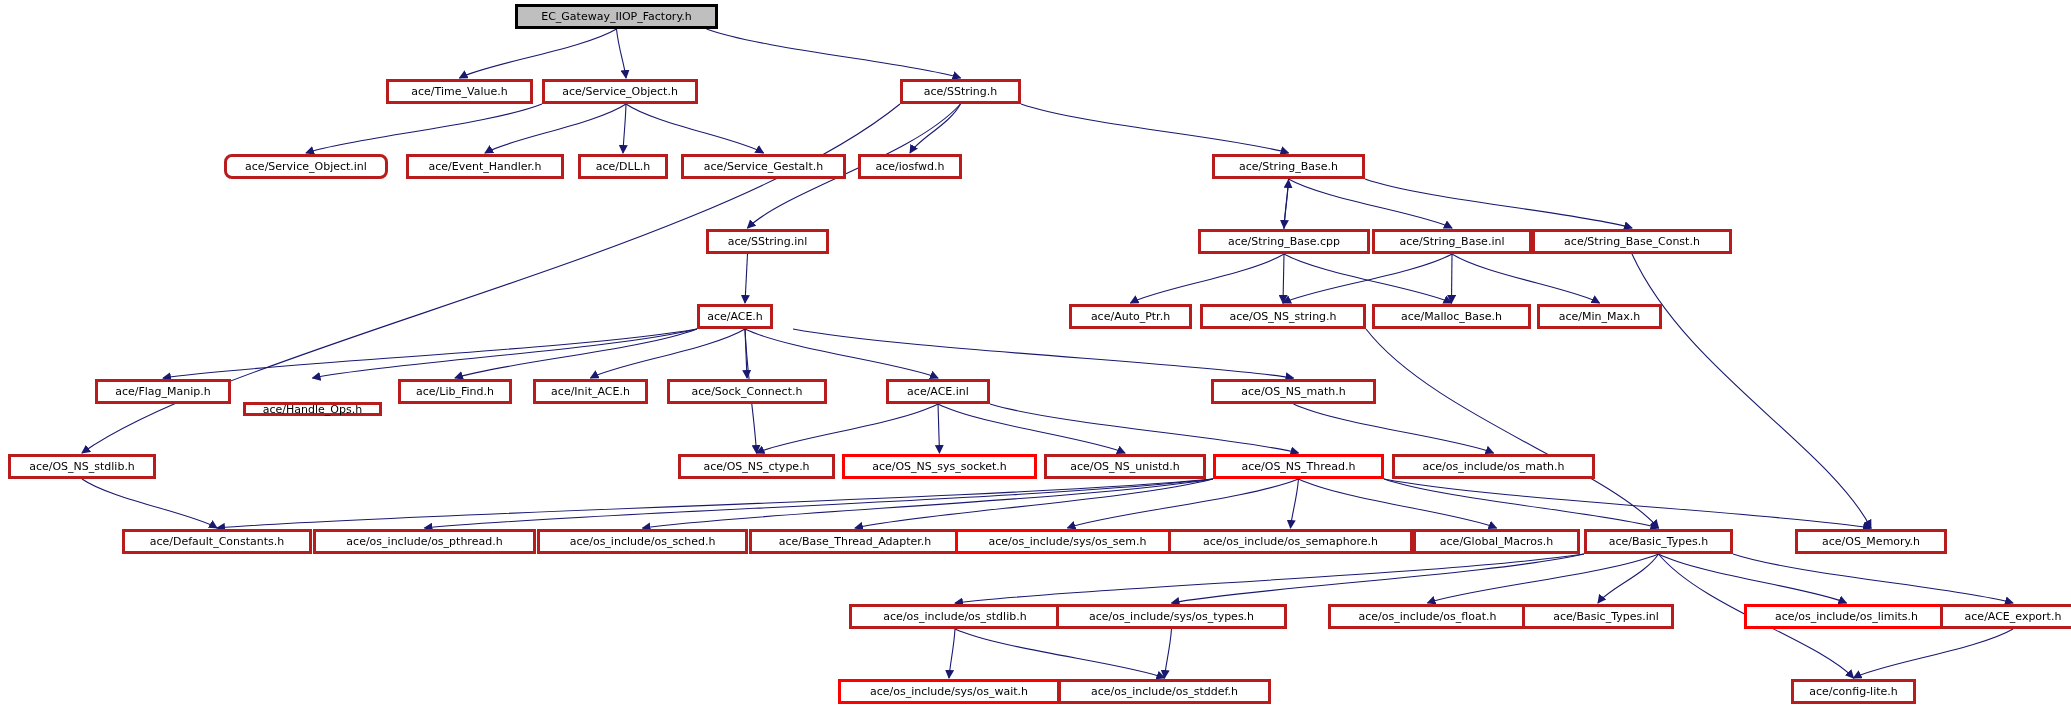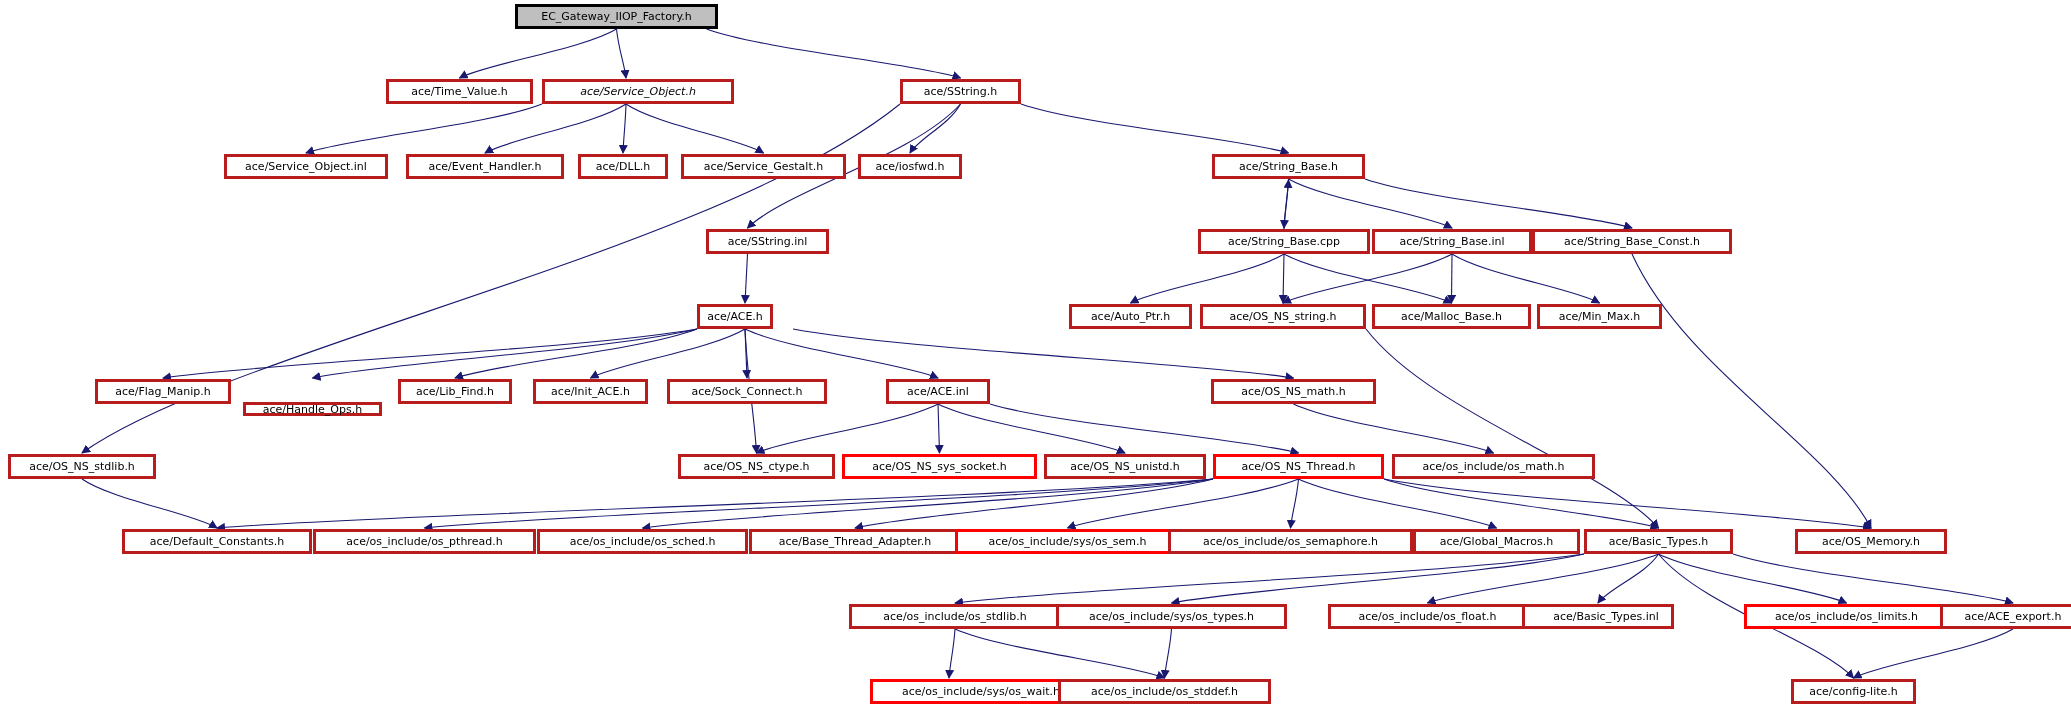--- a/index.html
+++ b/index.html
@@ -119,27 +119,27 @@
         <path d="M 900,104 C 720.04,250.57999999999998 229.23999999999998,348.3 82,453" fill="none" stroke="#191970" stroke-width="1.1" marker-end="url(#arrowhead)"></path>
       </g>
   </svg>
   <div id="nodes-layer">
       <div class="node root" style="left: 515px; top: 4px; width: 203px; height: 25px;">
         <span class="node-label">EC_Gateway_IIOP_Factory.h</span>
       </div>
       <div class="node" style="left: 386px; top: 79px; width: 147px; height: 25px;">
         <span class="node-label">ace/Time_Value.h</span>
       </div>
-      <div class="node" style="left: 542px; top: 79px; width: 192px; height: 25px; font-style: italic;">
+      <div class="node" style="left: 542px; top: 79px; width: 156px; height: 25px;">
         <span class="node-label">ace/Service_Object.h</span>
       </div>
       <div class="node" style="left: 900px; top: 79px; width: 121px; height: 25px;">
         <span class="node-label">ace/SString.h</span>
       </div>
-      <div class="node" style="left: 224px; top: 154px; width: 164px; height: 25px;">
+      <div class="node" style="left: 224px; top: 154px; width: 164px; height: 25px; border-radius: 8px;">
         <span class="node-label">ace/Service_Object.inl</span>
       </div>
       <div class="node" style="left: 406px; top: 154px; width: 158px; height: 25px;">
         <span class="node-label">ace/Event_Handler.h</span>
       </div>
       <div class="node" style="left: 578px; top: 154px; width: 90px; height: 25px;">
         <span class="node-label">ace/DLL.h</span>
       </div>
       <div class="node" style="left: 681px; top: 154px; width: 165px; height: 25px;">
         <span class="node-label">ace/Service_Gestalt.h</span>
@@ -254,21 +254,21 @@
       </div>
       <div class="node" style="left: 1522px; top: 604px; width: 152px; height: 25px; padding-left: 16px;">
         <span class="node-label">ace/Basic_Types.inl</span>
       </div>
       <div class="node warn" style="left: 1744px; top: 604px; width: 205px; height: 25px;">
         <span class="node-label">ace/os_include/os_limits.h</span>
       </div>
       <div class="node" style="left: 1940px; top: 604px; width: 146px; height: 25px;">
         <span class="node-label">ace/ACE_export.h</span>
       </div>
-      <div class="node warn" style="left: 838px; top: 679px; width: 222px; height: 25px; margin-left: 32px;">
+      <div class="node warn" style="left: 838px; top: 679px; width: 222px; height: 25px;">
         <span class="node-label">ace/os_include/sys/os_wait.h</span>
       </div>
       <div class="node" style="left: 1058px; top: 679px; width: 213px; height: 25px;">
         <span class="node-label">ace/os_include/os_stddef.h</span>
       </div>
       <div class="node" style="left: 1791px; top: 679px; width: 125px; height: 25px;">
         <span class="node-label">ace/config-lite.h</span>
       </div>
     </div>
 </div>

